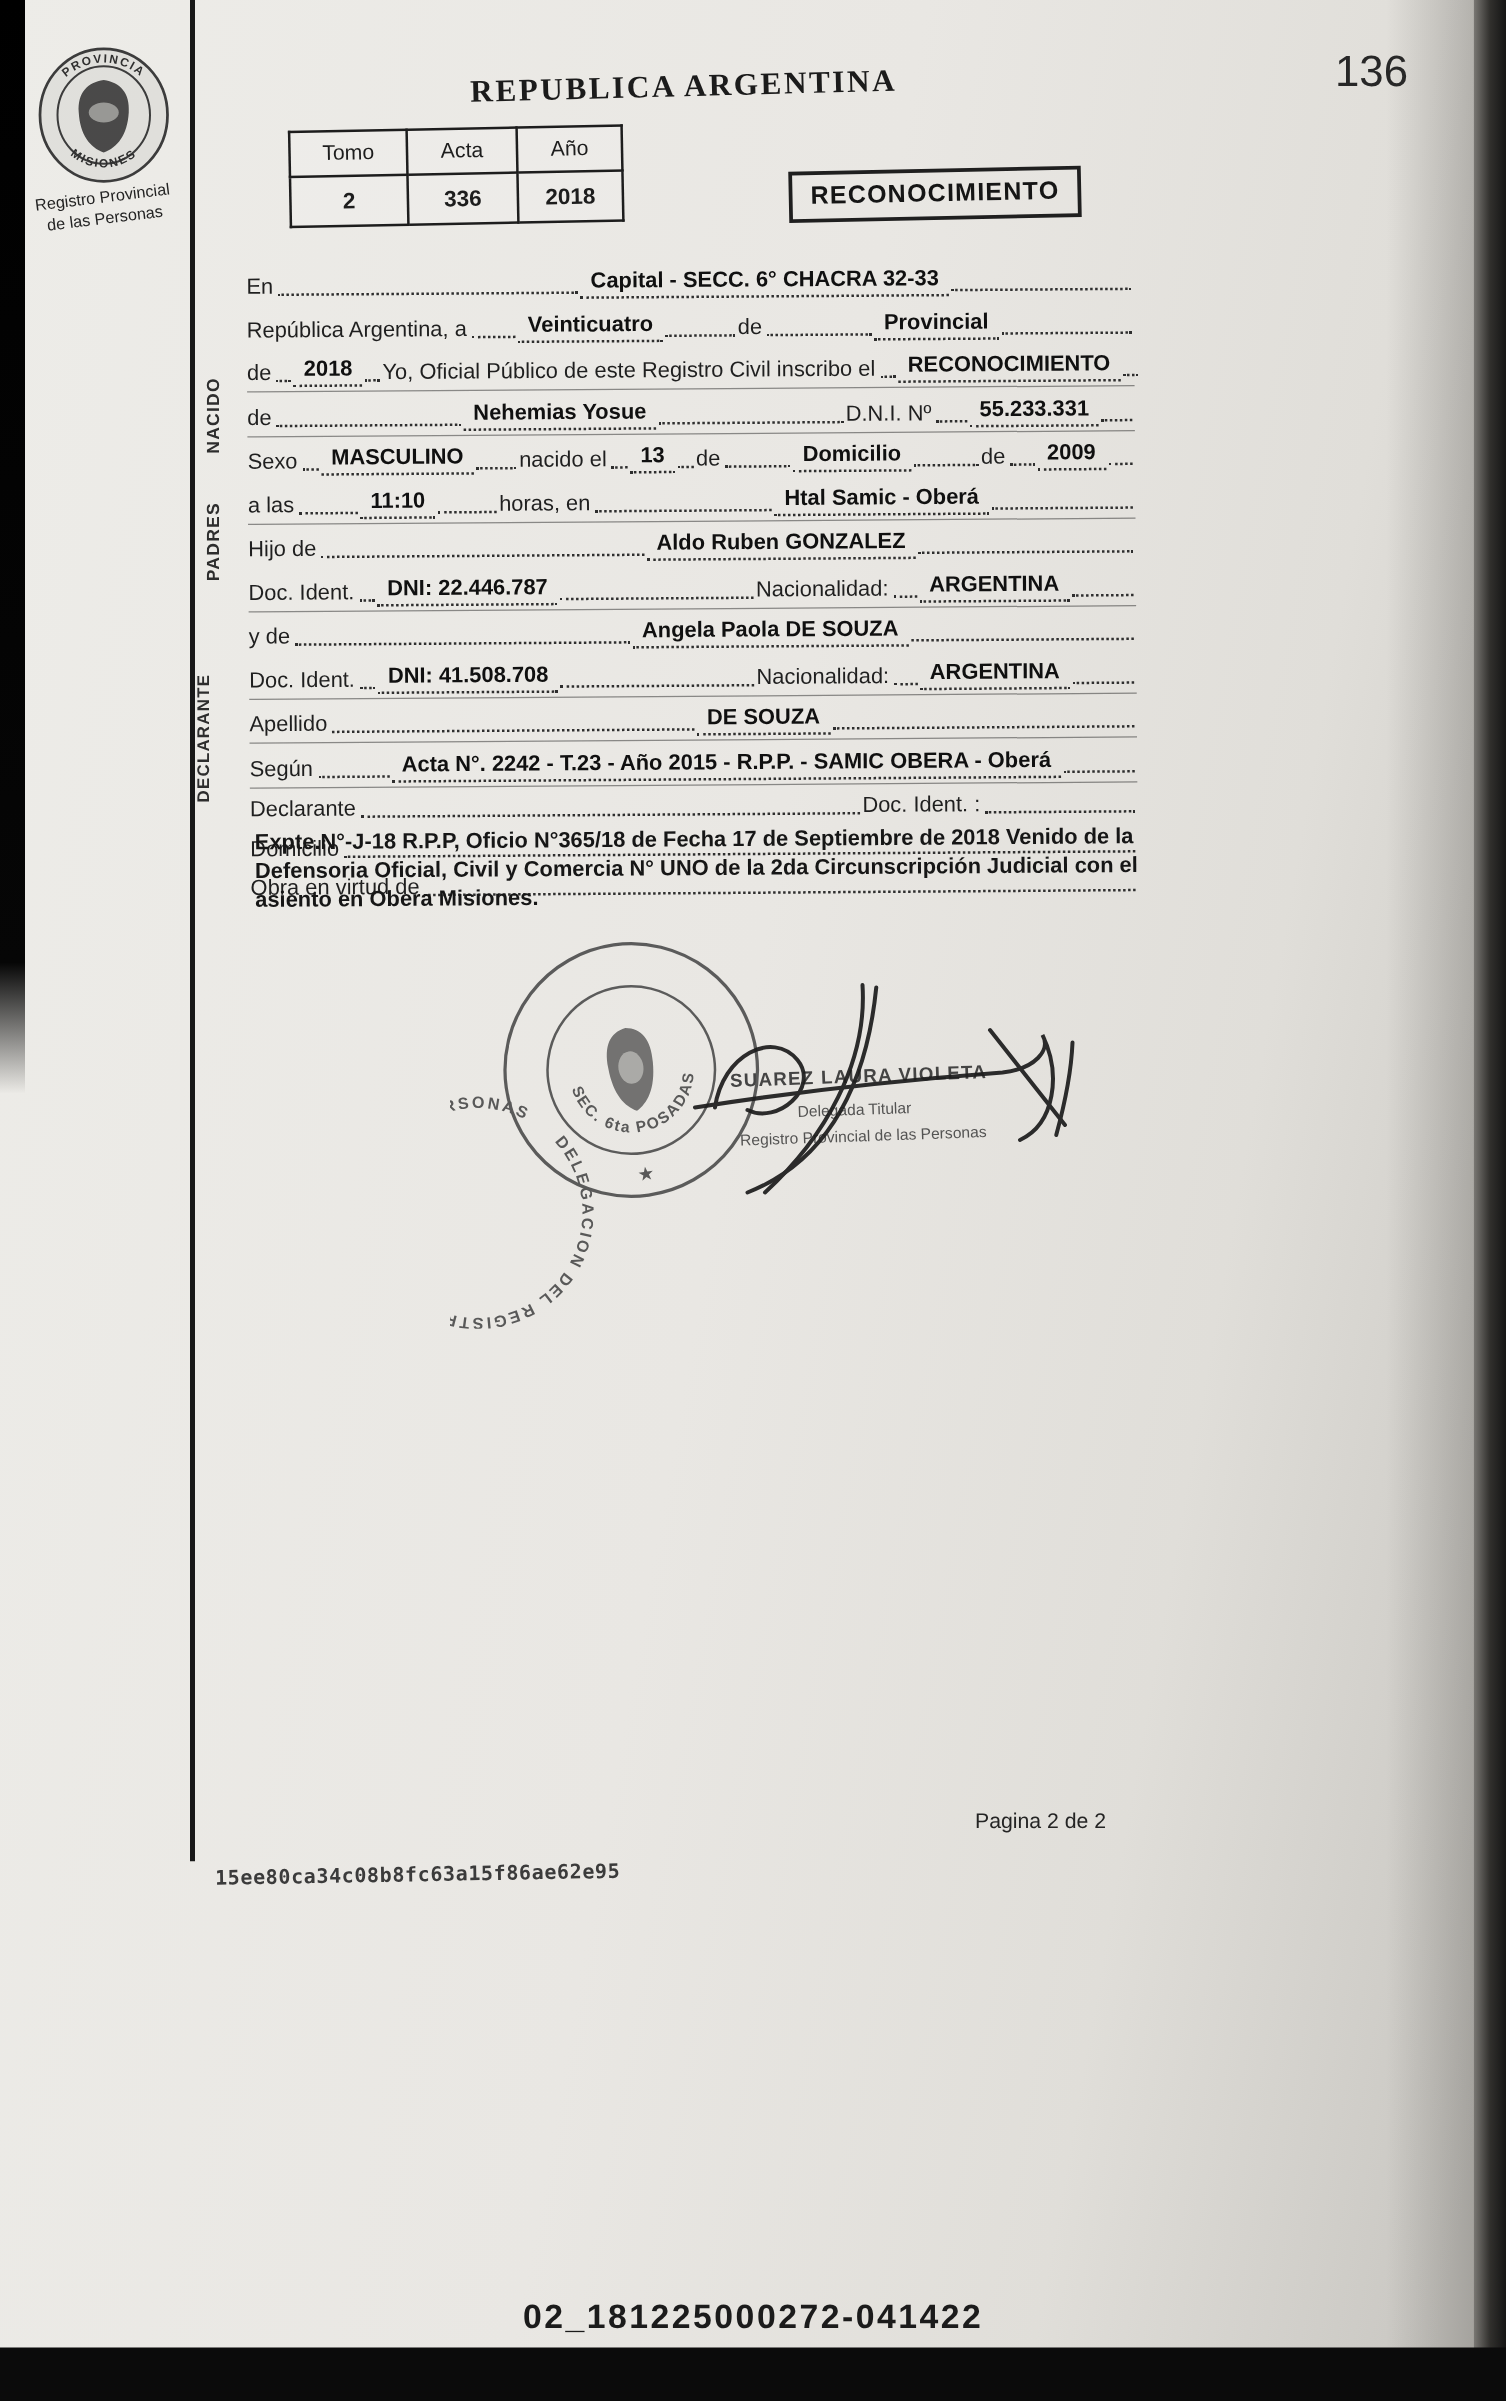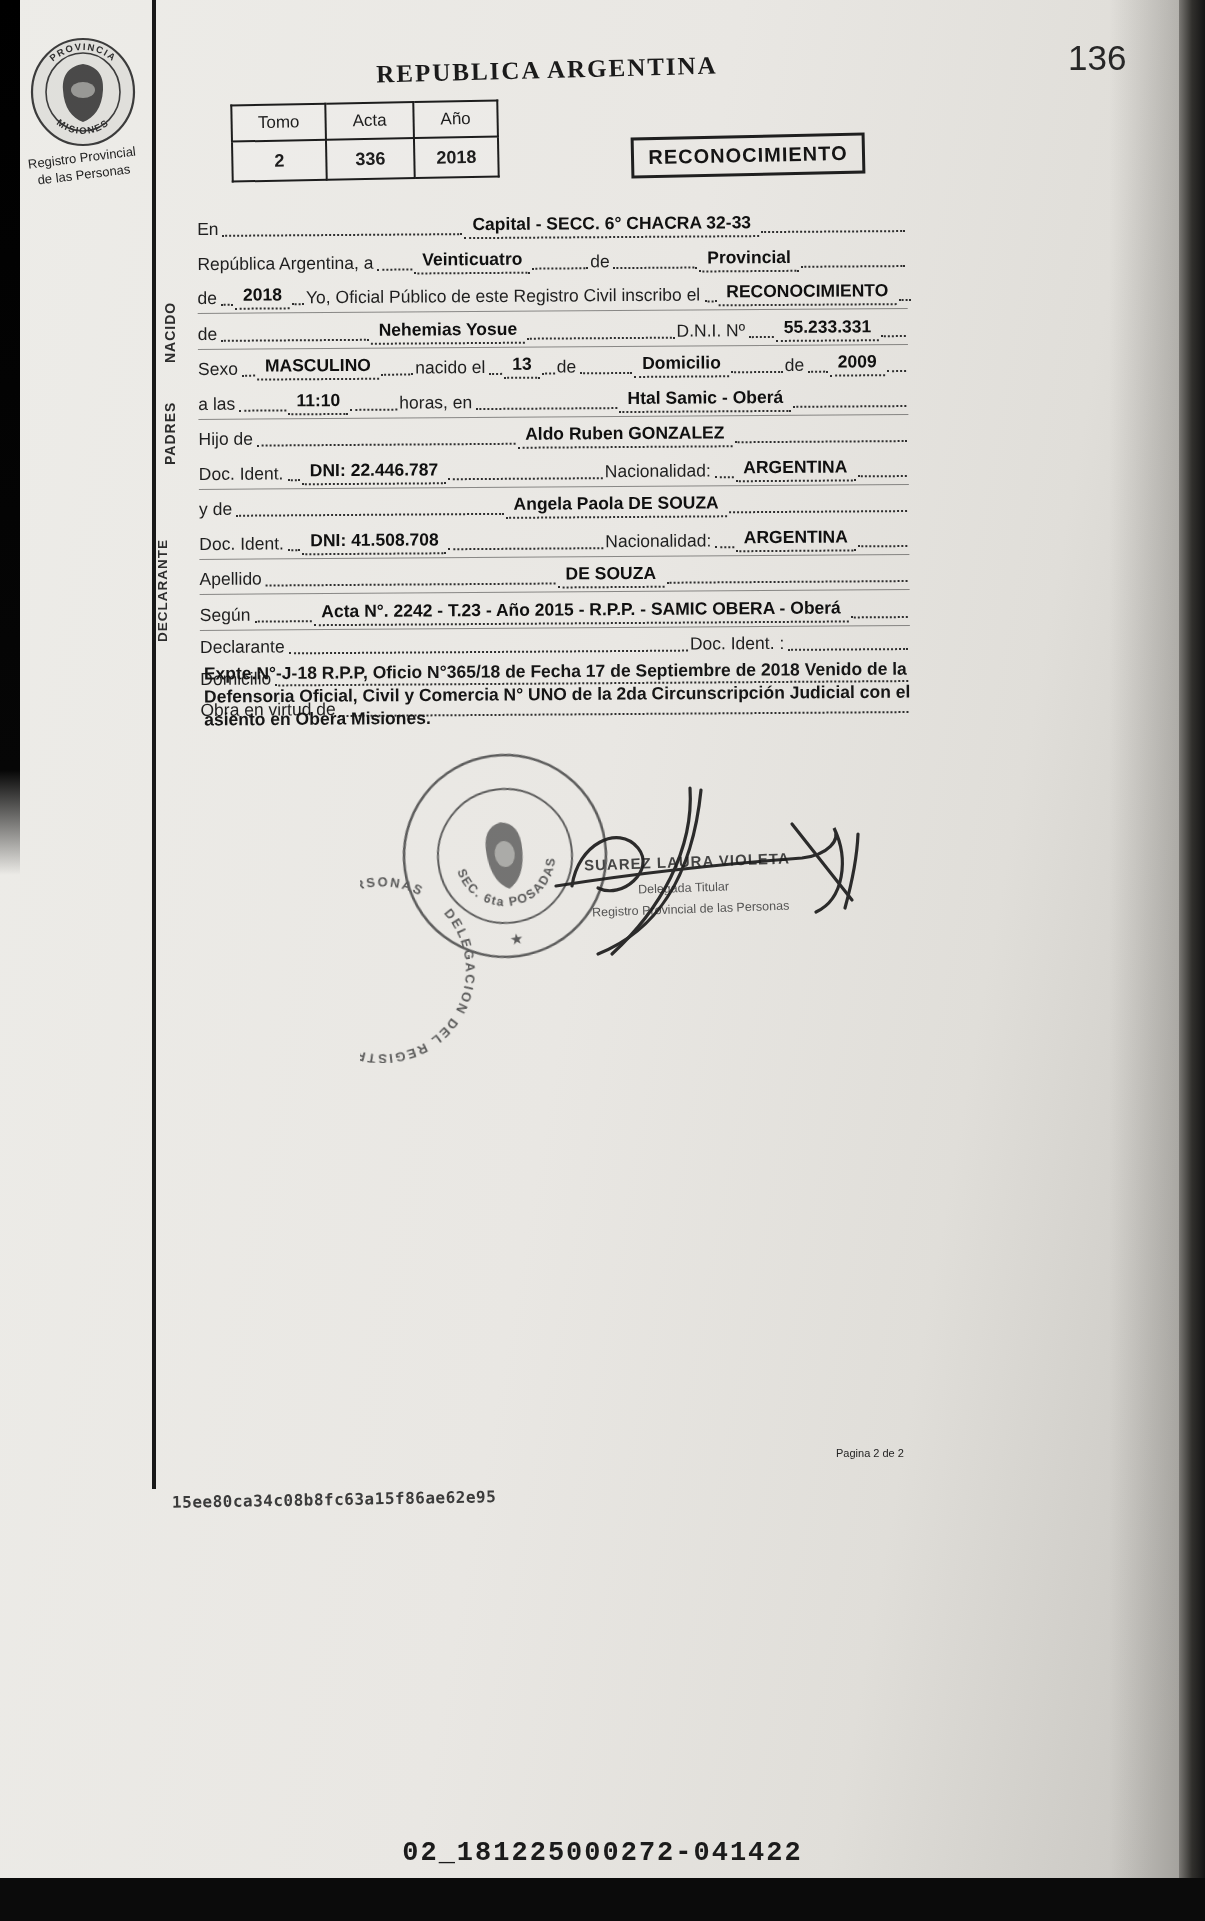--- a/index.html
+++ b/index.html
@@ -64,25 +64,25 @@
   
   .sig-name { position:absolute; left:584px; top:853px; font-size:15px; font-weight:bold;
     letter-spacing:1px; color:#333; transform:rotate(-2deg); opacity:.9; }
   .sig-title { position:absolute; left:638px; top:881px; font-size:12.5px; color:#3a3a3a;
     transform:rotate(-2deg); opacity:.85; }
   .sig-org { position:absolute; left:592px; top:902px; font-size:12.5px; color:#3a3a3a;
     transform:rotate(-2deg); opacity:.85; }
   .stamp-svg { position:absolute; left:360px; top:728px; }
 
   
-  .footer-page { position:absolute; left:836px; top:1447px; font-size:11px; color:#242424; }
+  .footer-page { position:absolute; left:780px; top:1447px; font-size:17px; color:#242424; }
   .footer-hash { position:absolute; left:172px; top:1490px; font-family:"DejaVu Sans Mono", monospace;
     font-size:16px; font-weight:bold; color:#3b3b3b; transform:rotate(-1deg); letter-spacing:.5px; }
   .bottom-code { position:absolute; left:0; top:1838px; width:100%; text-align:center;
-    font-family:Liberation Mono, monospace; font-size:27px; font-weight:bold;
+    font-family:Liberation Sans, sans-serif; font-size:27px; font-weight:bold;
     letter-spacing:2px; color:#1b1b1b; }
 </style>
 </head>
 <body>
 
 <div id="page">
 
   <svg class="seal-svg" width="120" height="120" viewBox="0 0 120 120">
     <defs>
       <path id="sealTop" d="M 14 62 A 45 46 0 0 1 104 62"></path>

